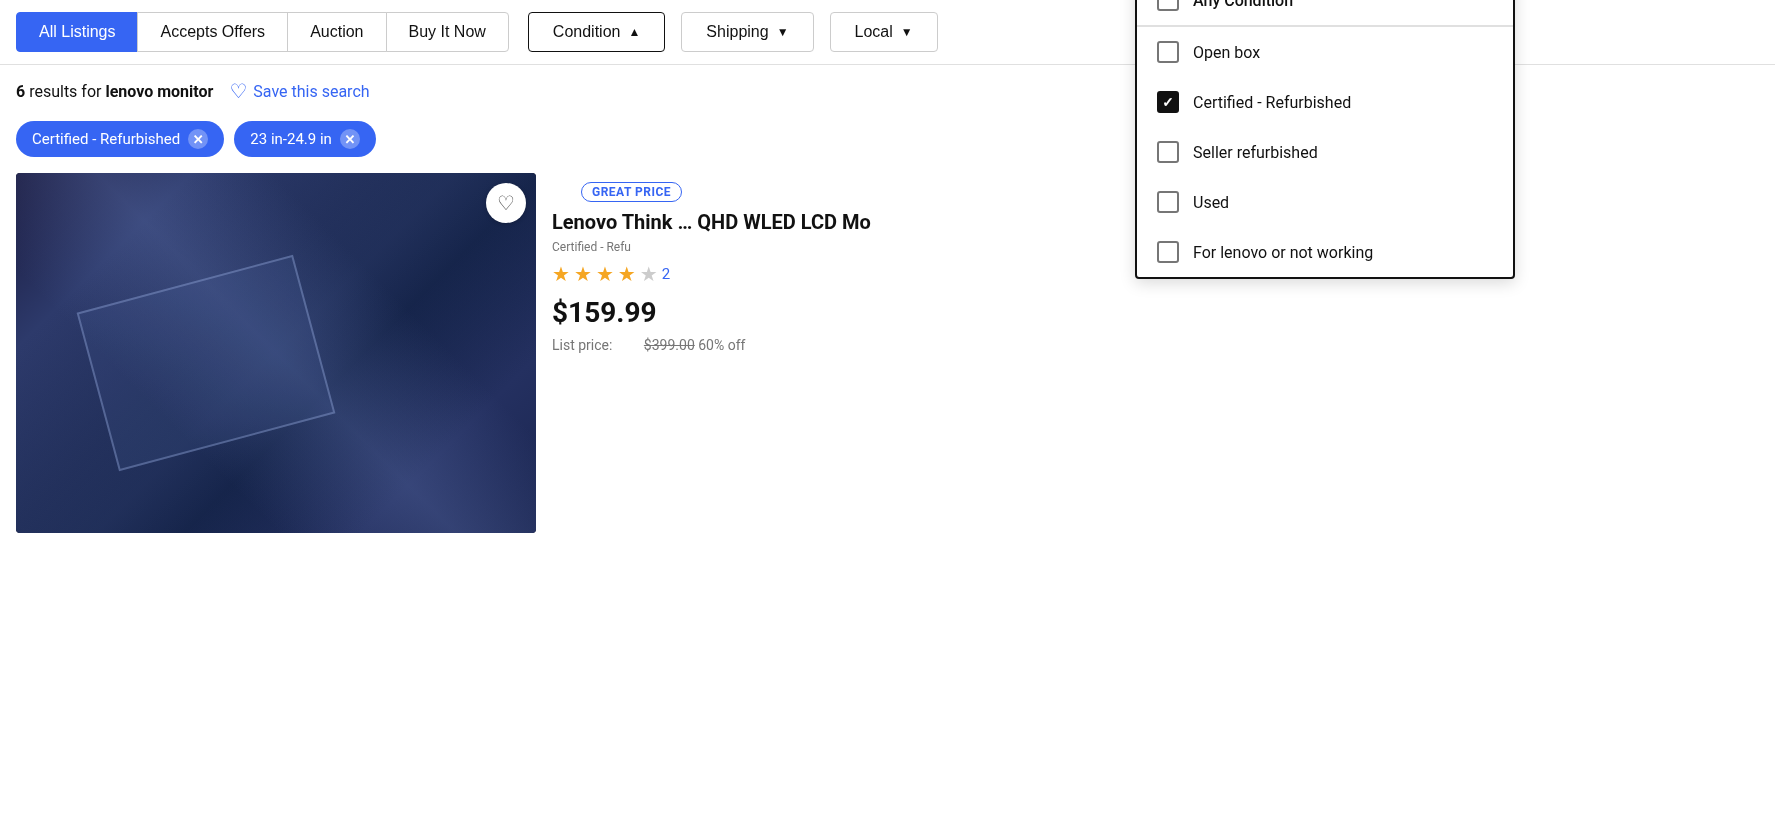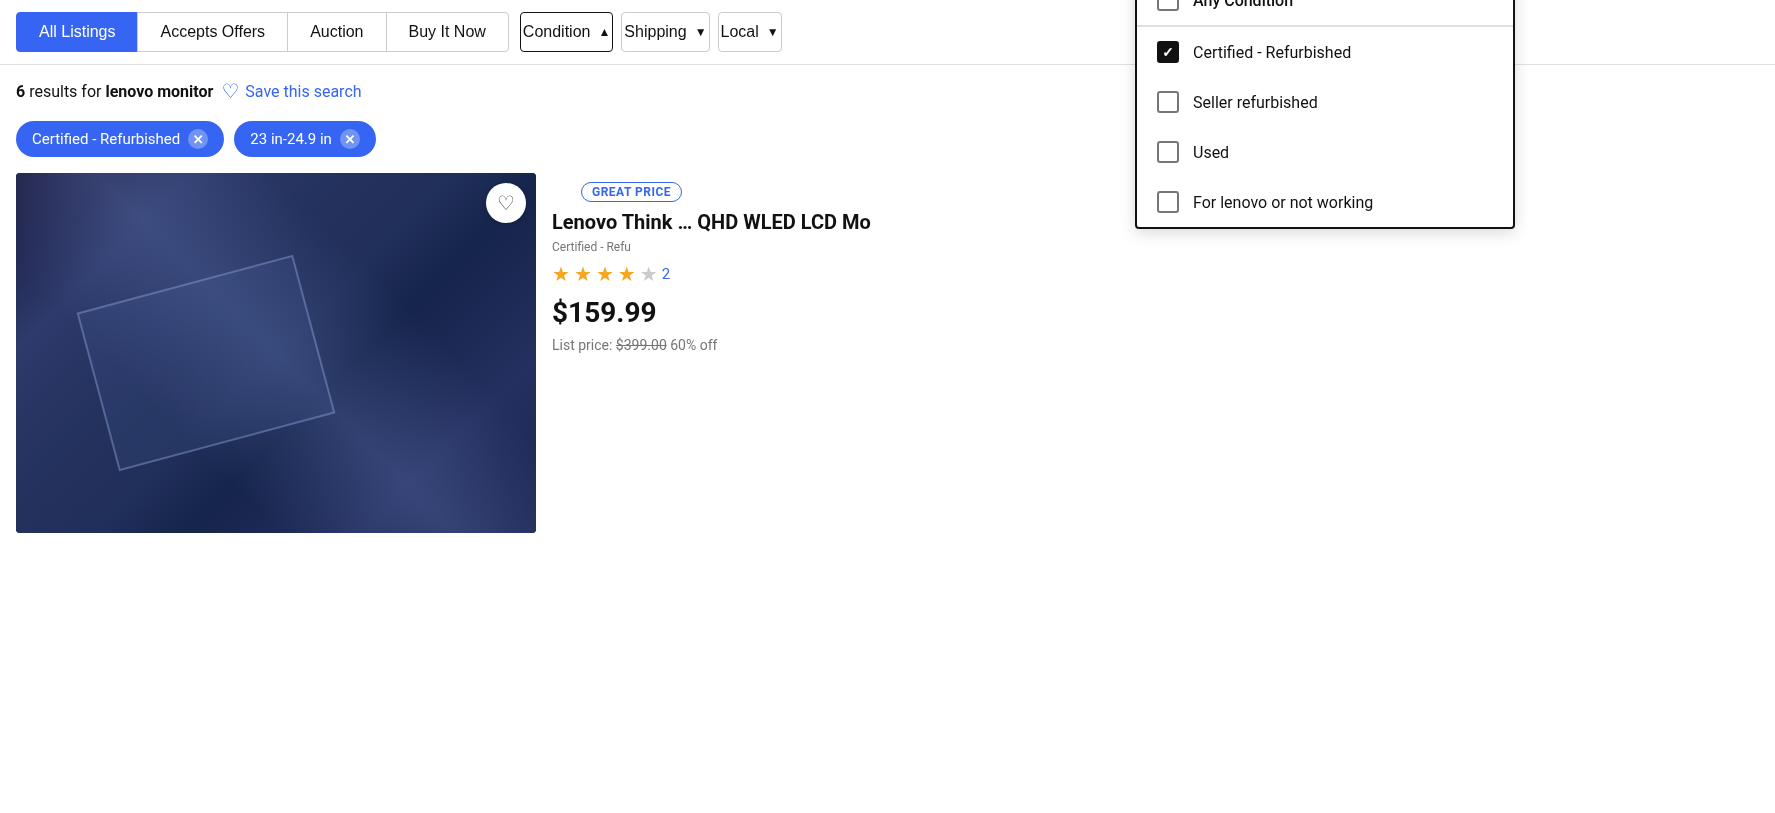--- a/index.html
+++ b/index.html
@@ -7,21 +7,21 @@
       font-family: -apple-system, BlinkMacSystemFont, 'Segoe UI', Roboto, Arial, sans-serif;
       background: #fff;
       color: #111;
       font-size: 16px;
     }
 
     
     .filter-bar {
       display: flex;
       align-items: center;
-      gap: 0;
+      gap: 8px;
       padding: 12px 16px;
       border-bottom: 1px solid #e0e0e0;
     }
 
     .filter-btn {
       padding: 10px 22px;
       border: 1px solid #ccc;
       background: #fff;
       cursor: pointer;
       font-size: 16px;
@@ -41,21 +41,21 @@
     }
     .filter-btn-group {
       display: flex;
       margin-right: 12px;
     }
     .filter-btn-group .filter-btn:last-child {
       border-radius: 0 4px 4px 0;
     }
 
     .filter-dropdown-btn {
-      padding: 10px 2px;
+      padding: 10px 24px;
       border: 1px solid #ccc;
       background: #fff;
       cursor: pointer;
       font-size: 16px;
       color: #111;
       border-radius: 4px;
       display: flex;
       align-items: center;
       gap: 8px;
       margin-right: 8px;
@@ -67,20 +67,21 @@
     .chevron {
       font-size: 12px;
     }
 
     
     .results-row {
       display: flex;
       align-items: center;
       padding: 14px 16px 10px 16px;
       font-size: 16px;
+      gap: 8px;
     }
     .results-count {
       font-weight: 400;
     }
     .results-count strong {
       font-weight: 700;
     }
     .save-search {
       display: flex;
       align-items: center;
@@ -235,20 +236,21 @@
       font-size: 28px;
       font-weight: 700;
       margin-bottom: 8px;
     }
     .list-price {
       color: #767676;
       font-size: 14px;
     }
     .list-price-amount {
       text-decoration: line-through;
+      margin-left: 28px;
     }
 
     
     .condition-dropdown {
       position: absolute;
       top: -200px;
       right: 260px;
       width: 380px;
       background: #fff;
       border: 2px solid #111;
@@ -391,20 +393,24 @@
 
   <div class="condition-dropdown">
 
     <div class="condition-option any-condition">
       <div class="checkbox bordered"></div>
       <span>Any Condition</span>
     </div>
     <div class="divider"></div>
 
 
+    <div class="condition-option">
+      <div class="checkbox"></div>
+      <span>Open box</span>
+    </div>
 
     <div class="condition-option">
       <div class="checkbox checked"></div>
       <span>Certified - Refurbished</span>
     </div>
 
     <div class="condition-option">
       <div class="checkbox"></div>
       <span>Seller refurbished</span>
     </div>

